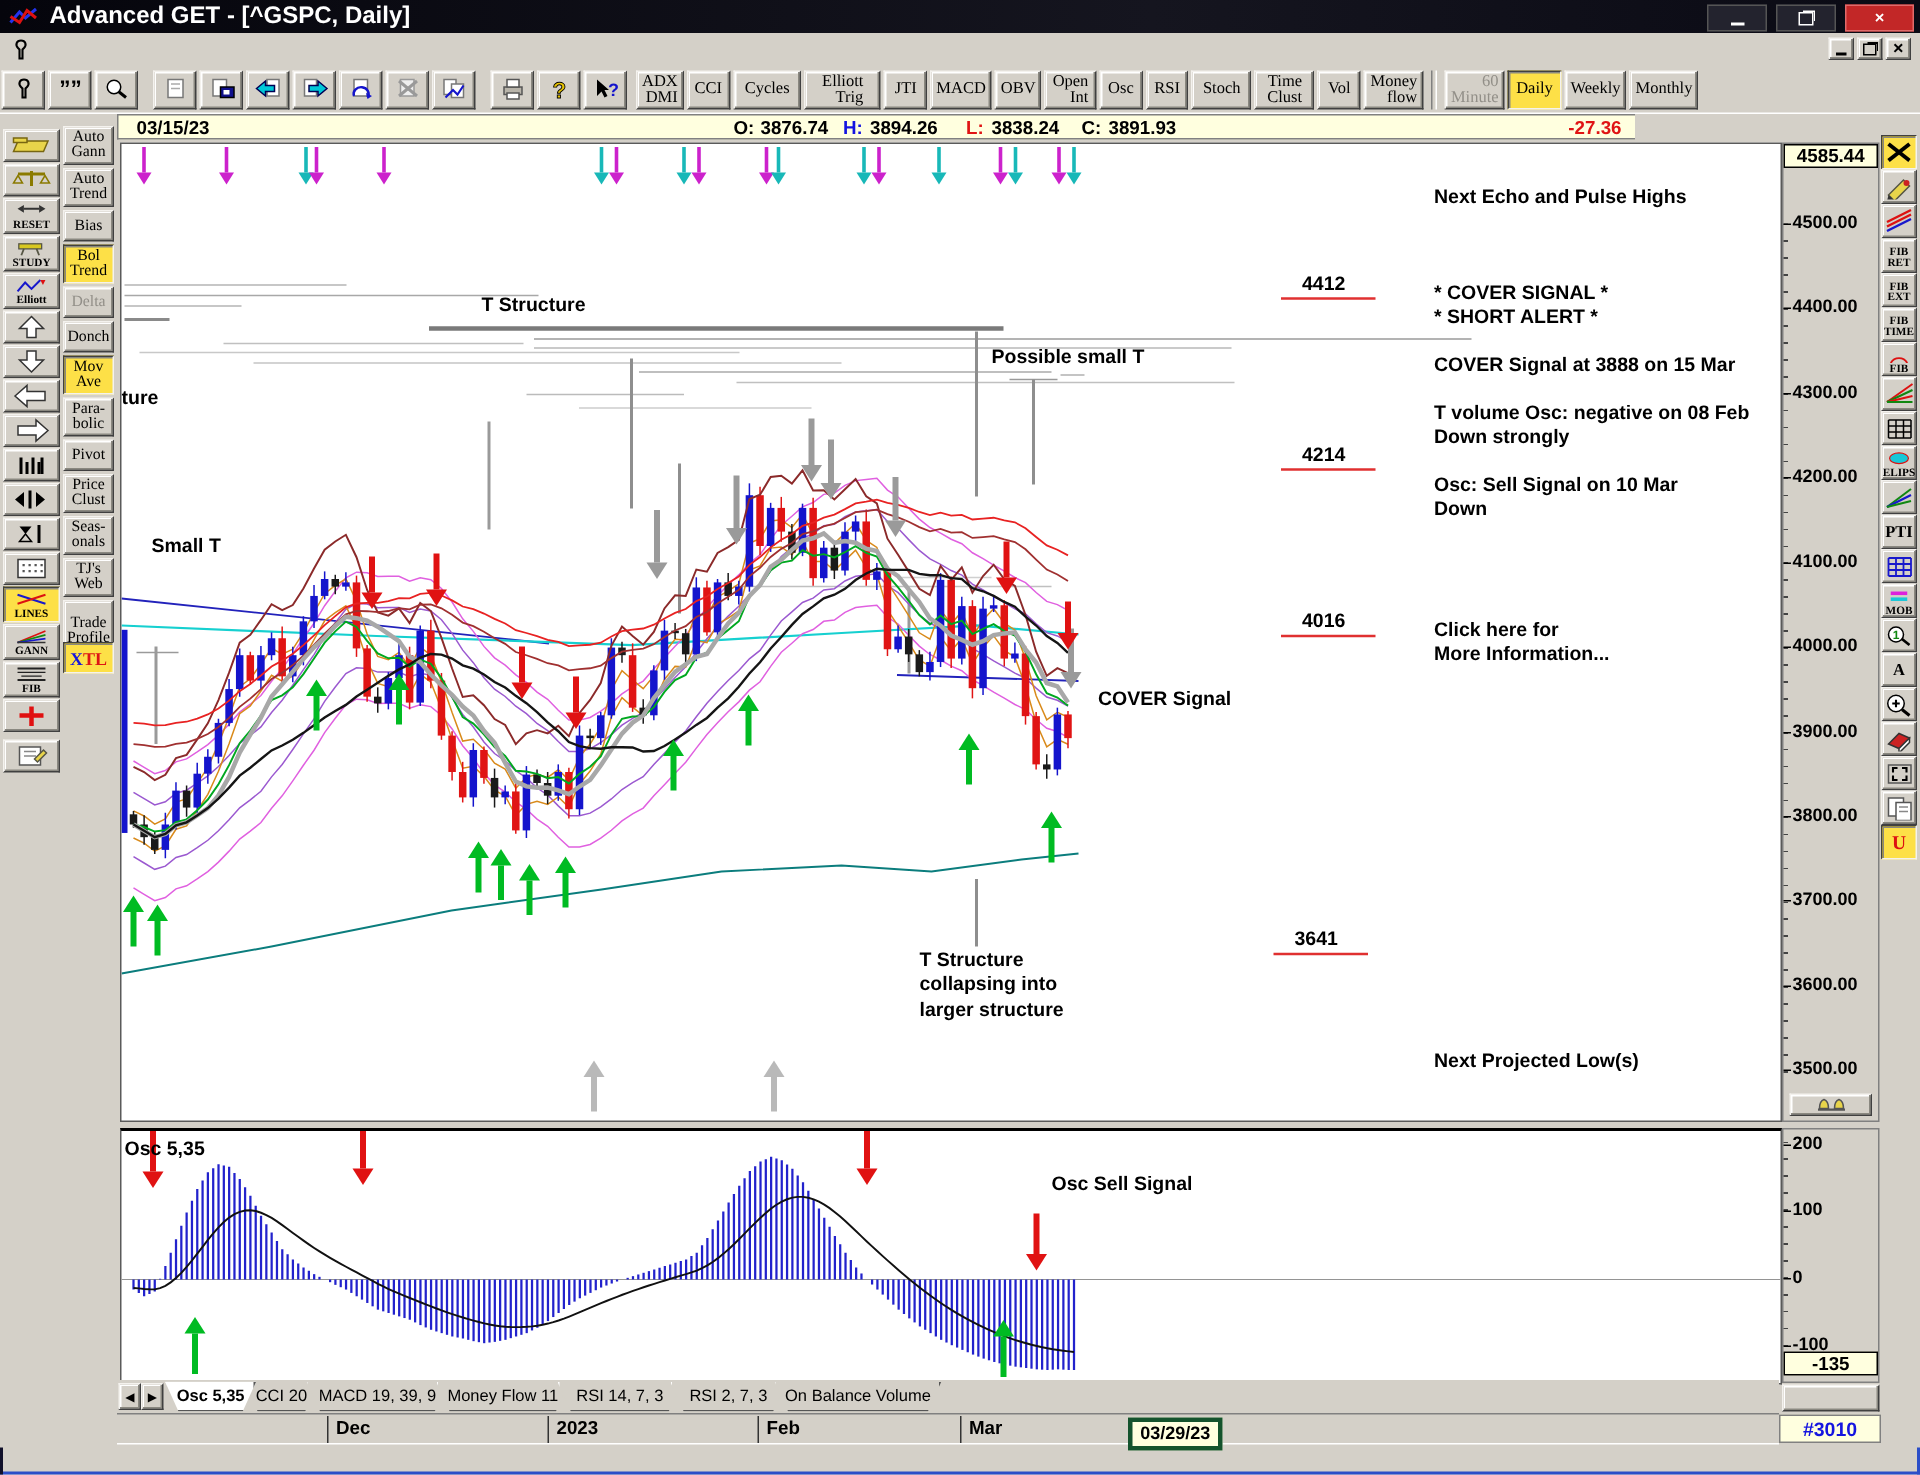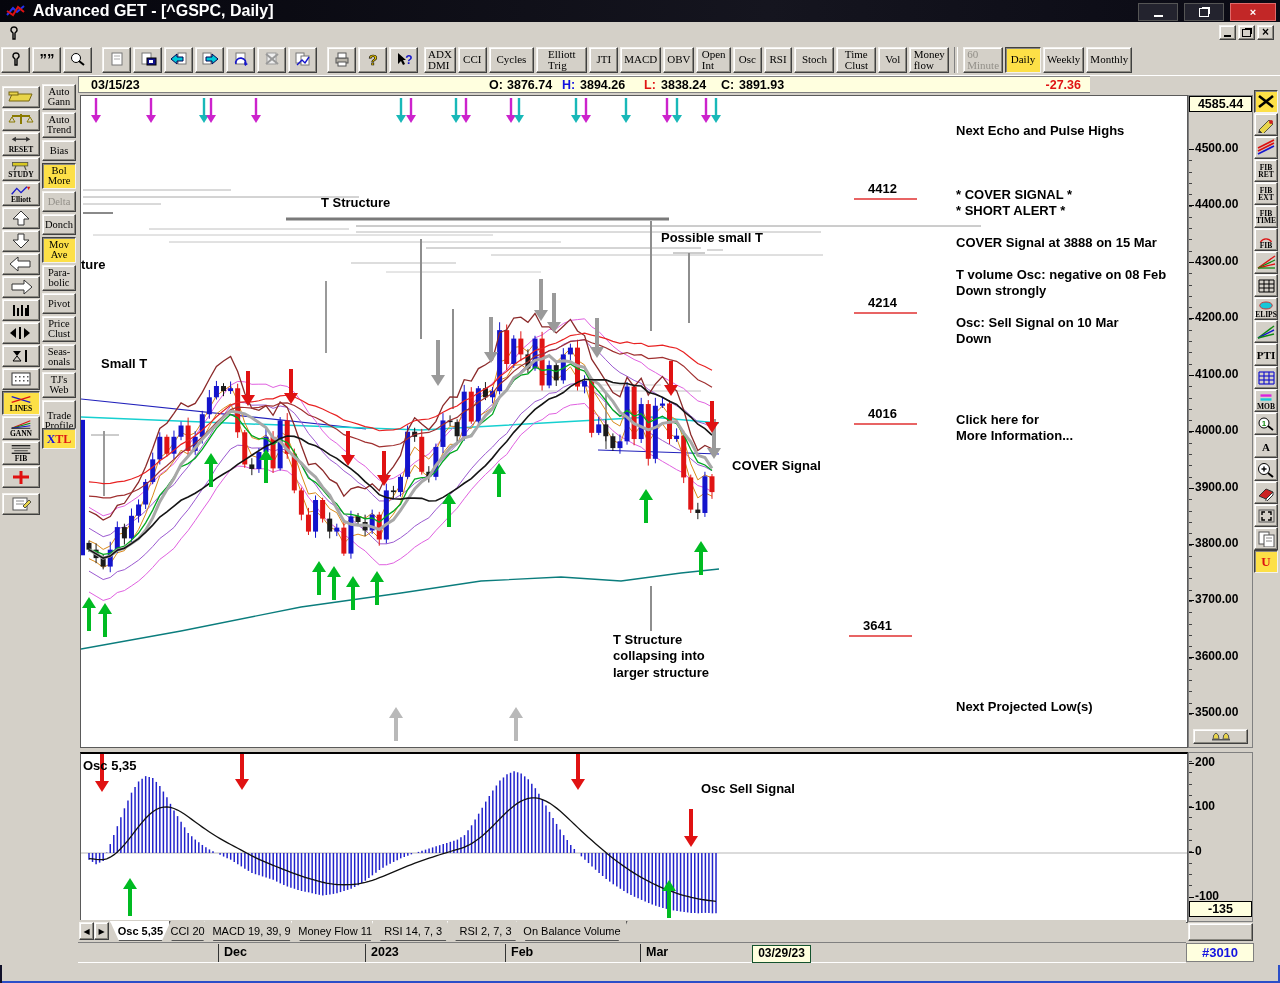--- a/index.html
+++ b/index.html
@@ -27,21 +27,21 @@
   .btn3d{background:#d4d0c8;border:1px solid;border-color:#f4f2ee #404040 #404040 #f4f2ee;
          box-shadow:inset -1px -1px 0 #8a8880, inset 1px 1px 0 #fff;box-sizing:border-box;}
   .btn3d.pressed{background:#fde047;border-color:#404040 #f4f2ee #f4f2ee #404040;
          box-shadow:inset 1px 1px 0 #8a8880;}
   .btn3d.disabled{color:#928f88;}
   #toolbar{left:0;top:44px;width:1280px;height:31px;background:#d4d0c8;border-bottom:1px solid #fff;
            display:flex;align-items:center;}
   .tool-ic{width:29px;height:26px;margin:0 1px;display:flex;align-items:center;justify-content:center;}
   .tspace{width:8px;height:26px;}
   .vsep{width:2px;height:26px;margin:0 4px;border-left:1px solid #808080;border-right:1px solid #fff;}
-  .study-btn{height:26px;margin:0 1px;display:flex;align-items:center;justify-content:center;text-align:left;
+  .study-btn{height:26px;margin:0 1px;display:flex;align-items:center;justify-content:center;text-align:right;
              font-family:"Liberation Serif",serif;font-size:11px;line-height:10.5px;white-space:pre-line;padding:0 3px;}
   
   #quotebar{left:78px;top:76px;width:1012px;height:17px;background:#ffffdf;border:1px solid #808080;
             border-right:none;box-sizing:border-box;font-size:12.5px;font-weight:bold;color:#000;}
   #quotebar span{position:absolute;top:1px;white-space:nowrap;}
   
   #left-sidebar{left:0;top:76px;width:78px;height:889px;background:#d4d0c8;}
   .icon-btn{position:absolute;left:2px;width:38px;height:22px;display:flex;flex-direction:column;
             align-items:center;justify-content:center;overflow:hidden;}
   .side-btn{position:absolute;left:42px;width:34px;display:flex;align-items:center;justify-content:center;
@@ -67,21 +67,21 @@
   #tabbar{left:78px;top:920px;width:1108px;height:22px;background:#d4d0c8;}
   .tab-arrow{position:absolute;top:2px;width:15px;height:18px;font-size:8px;text-align:center;line-height:17px;color:#000;}
   .tab{position:absolute;top:1px;height:20px;background:#d4d0c8;color:#000;font-size:11px;line-height:20px;
        text-align:center;clip-path:polygon(0 0,100% 0,calc(100% - 9px) 100%,9px 100%);
        box-shadow:inset 1px 0 0 #fff,inset -2px 0 0 #555,inset 0 -1px 0 #555;}
   .tab.active{background:#fff;font-weight:bold;z-index:3;}
   #daterow{left:78px;top:942px;width:1108px;height:21px;background:#d4d0c8;border-top:1px solid #808080;
            border-bottom:1px solid #fff;box-sizing:border-box;}
   .dsep{position:absolute;top:1px;width:1px;height:18px;background:#333;}
   .dlabel{position:absolute;top:2px;font-size:12.5px;font-weight:bold;color:#000;}
-  #end-date-box{position:absolute;top:2px;width:57px;height:16px;background:#ffffdf;border:1px solid #14532d;
+  #end-date-box{position:absolute;top:2px;width:57px;height:16px;background:#ffffdf;border:3px solid #14532d;
                 font-size:12px;font-weight:bold;text-align:center;line-height:15px;}
   #counter-box{left:1186px;top:943px;width:68px;height:19px;background:#ffffdf;border:1px solid #808080;
                color:#1414e0;font-size:13px;font-weight:bold;text-align:center;line-height:17px;box-sizing:border-box;}
   #statusbar{left:0;top:965px;width:1280px;height:18px;background:#d4d0c8;border-top:1px solid #fff;font-size:11.5px;color:#000;}
   .spanel{position:absolute;top:2px;height:14px;box-shadow:inset 1px 1px 0 #8a8880, inset -1px -1px 0 #fff;padding:0 4px;line-height:14px;white-space:nowrap;}
   svg text{font-family:"Liberation Sans",sans-serif;}
 </style>
 </head>
 <body>
 
@@ -381,21 +381,21 @@
           <line x1="10" y1="9" x2="18" y2="9" stroke="#888" stroke-width="1"></line>
           <polygon points="17,11 23,5 25,7 19,13" fill="#e8d44a" stroke="#554" stroke-width="1"></polygon>
         </svg>
       </div>
       <button class="side-btn btn3d" style="top: 8px; height: 26px;">Auto
 Gann</button>
       <button class="side-btn btn3d" style="top: 36px; height: 26px;">Auto
 Trend</button>
       <button class="side-btn btn3d" style="top: 64px; height: 21px;">Bias</button>
       <button class="side-btn btn3d pressed" style="top: 87px; height: 26px;">Bol
-More</button>
+Trend</button>
       <button class="side-btn btn3d disabled" style="top: 115px; height: 21px;">Delta</button>
       <button class="side-btn btn3d" style="top: 138px; height: 21px;">Donch</button>
       <button class="side-btn btn3d pressed" style="top: 161px; height: 26px;">Mov
 Ave</button>
       <button class="side-btn btn3d" style="top: 189px; height: 26px;">Para-
 bolic</button>
       <button class="side-btn btn3d" style="top: 217px; height: 21px;">Pivot</button>
       <button class="side-btn btn3d" style="top: 240px; height: 26px;">Price
 Clust</button>
       <button class="side-btn btn3d" style="top: 268px; height: 26px;">Seas-

